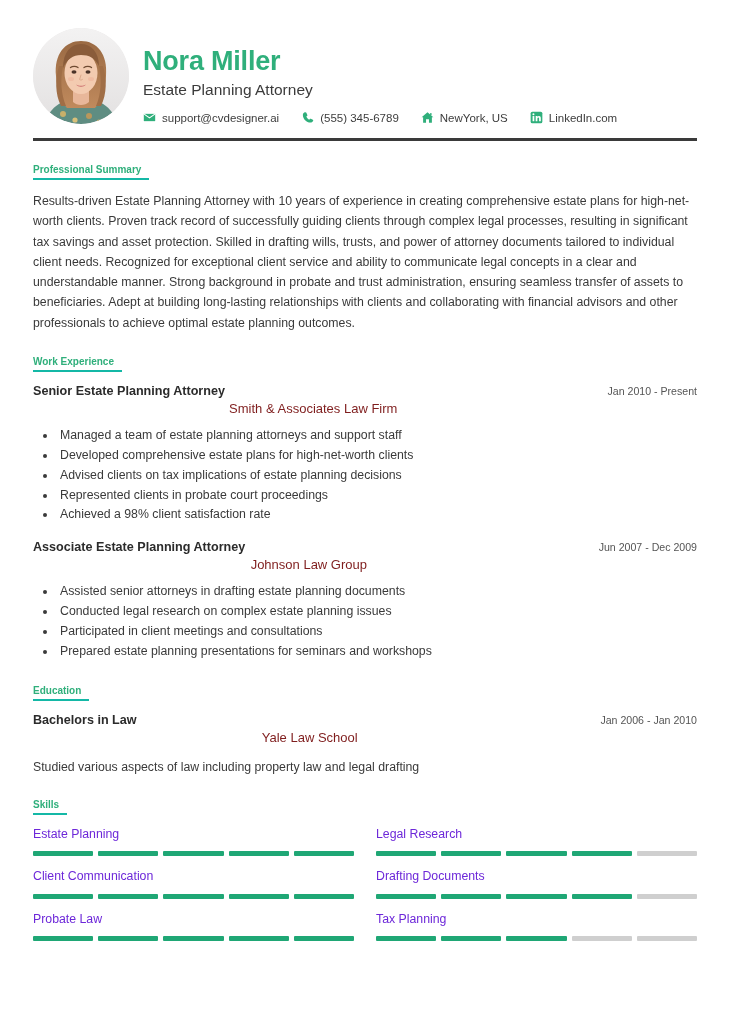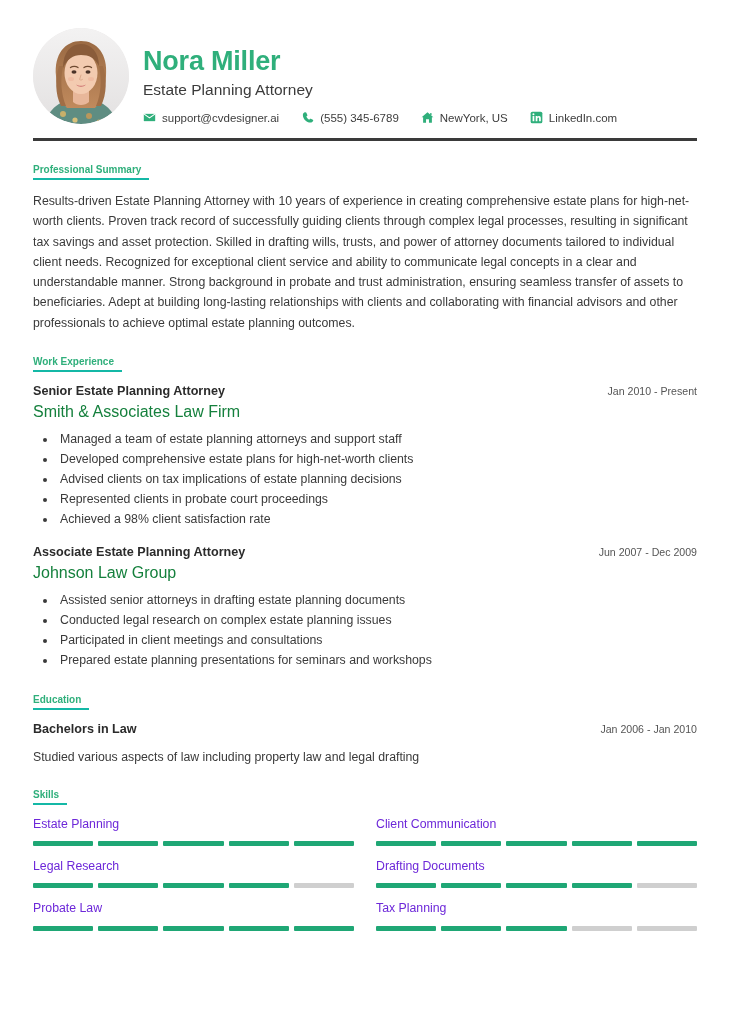--- a/index.html
+++ b/index.html
@@ -123,23 +123,24 @@
     justify-content: space-between;
   }
   .entry-main { flex: 1 1 auto; min-width: 0; padding-right: 14px; }
   .entry-title {
     font-size: 12.6px;
     font-weight: bold;
     color: #2b2b2b;
     line-height: 1.35;
   }
   .entry-sub {
-    font-size: 16px;
-    color: #15803d;
+    font-size: 13px;
+    color: #7f1d1d;
     line-height: 1.45;
+    text-align: center;
   }
   .entry-date {
     font-size: 10.6px;
     color: #555555;
     white-space: nowrap;
     padding-top: 2px;
     flex: 0 0 auto;
   }
   .entry-desc {
     font-size: 12.3px;
@@ -342,20 +343,21 @@
   </div>
 
   <div class="section">
     <div class="section-heading">Education</div>
 
 
     <div class="entry">
       <div class="entry-top">
         <div class="entry-main">
           <div class="entry-title">Bachelors in Law</div>
+          <div class="entry-sub">Yale Law School</div>
         </div>
         <div class="entry-date">Jan 2006 - Jan 2010</div>
       </div>
       <div class="entry-desc">Studied various aspects of law including property law and legal drafting</div>
     </div>
   </div>
 
   <div class="section">
     <div class="section-heading">Skills</div>
     <div class="skills-grid" id="skills-grid">
@@ -363,37 +365,37 @@
           <div class="skill-name">Estate Planning</div>
           <div class="skill-bar">
             <span class="seg on"></span>
             <span class="seg on"></span>
             <span class="seg on"></span>
             <span class="seg on"></span>
             <span class="seg on"></span>
           </div>
         </div>
         <div class="skill">
+          <div class="skill-name">Legal Research</div>
+          <div class="skill-bar">
+            <span class="seg on"></span>
+            <span class="seg on"></span>
+            <span class="seg on"></span>
+            <span class="seg on"></span>
+            <span class="seg"></span>
+          </div>
+        </div>
+        <div class="skill">
           <div class="skill-name">Client Communication</div>
           <div class="skill-bar">
             <span class="seg on"></span>
             <span class="seg on"></span>
             <span class="seg on"></span>
             <span class="seg on"></span>
             <span class="seg on"></span>
-          </div>
-        </div>
-        <div class="skill">
-          <div class="skill-name">Legal Research</div>
-          <div class="skill-bar">
-            <span class="seg on"></span>
-            <span class="seg on"></span>
-            <span class="seg on"></span>
-            <span class="seg on"></span>
-            <span class="seg"></span>
           </div>
         </div>
         <div class="skill">
           <div class="skill-name">Drafting Documents</div>
           <div class="skill-bar">
             <span class="seg on"></span>
             <span class="seg on"></span>
             <span class="seg on"></span>
             <span class="seg on"></span>
             <span class="seg"></span>

